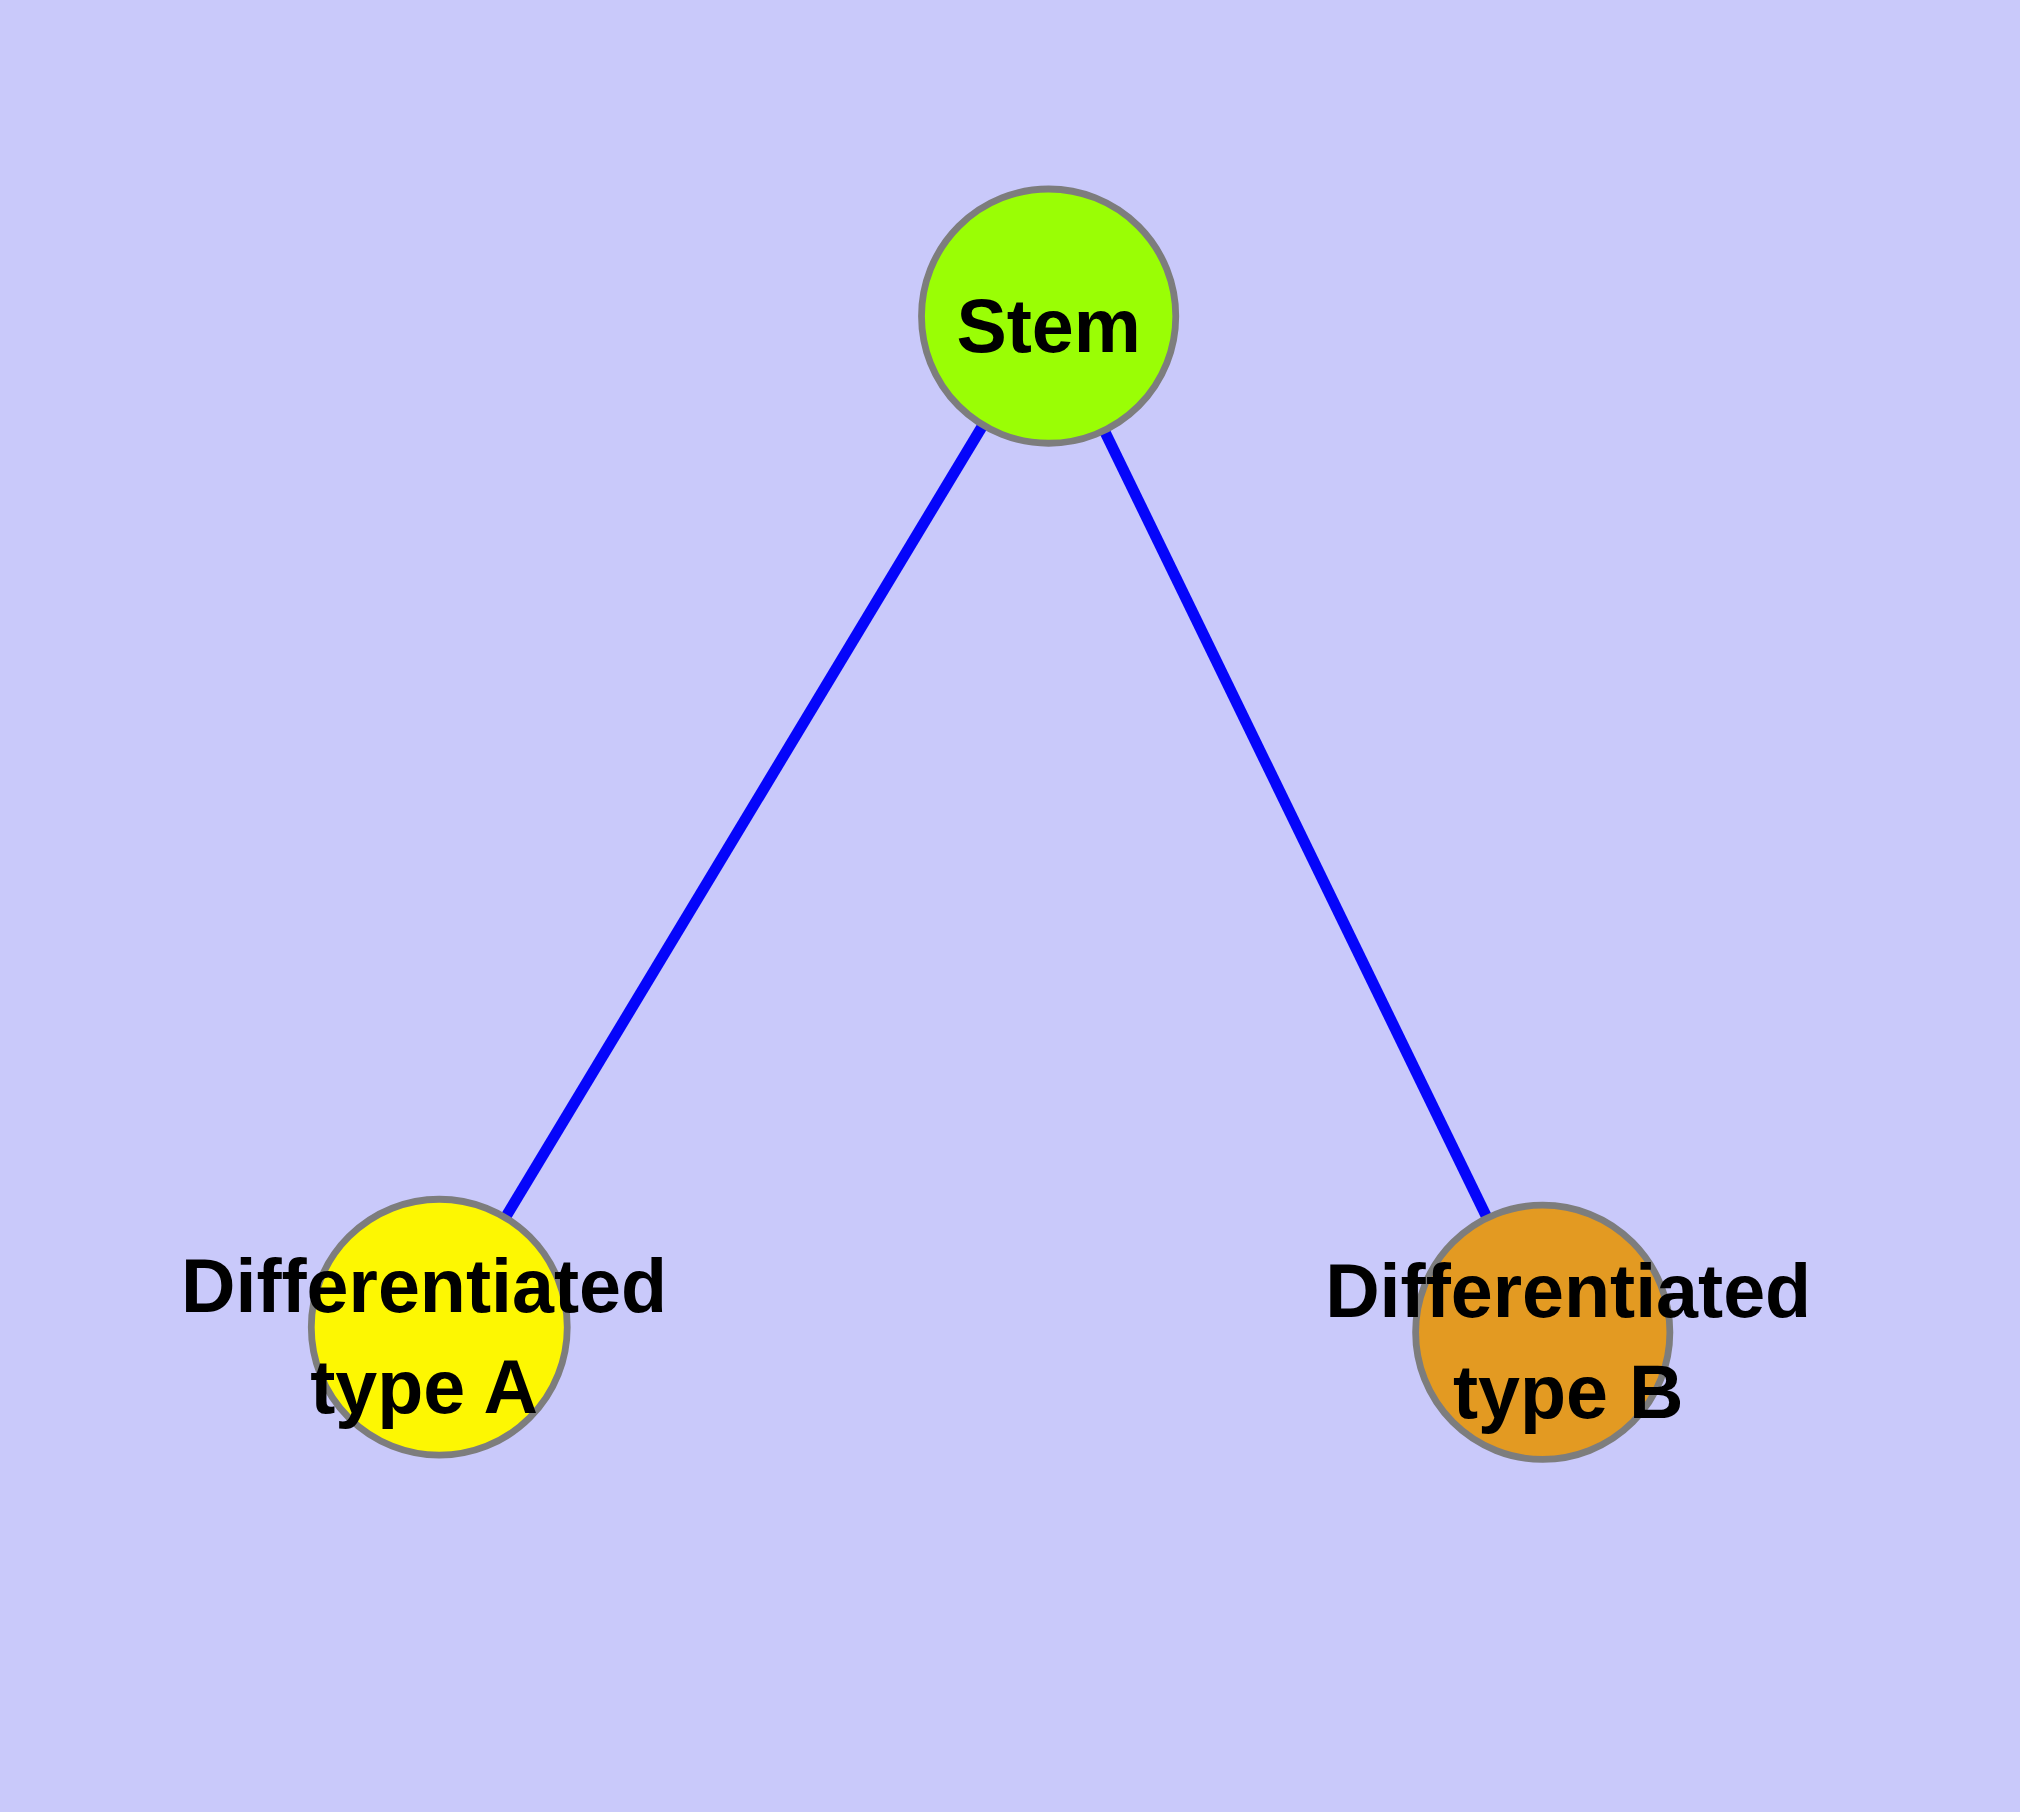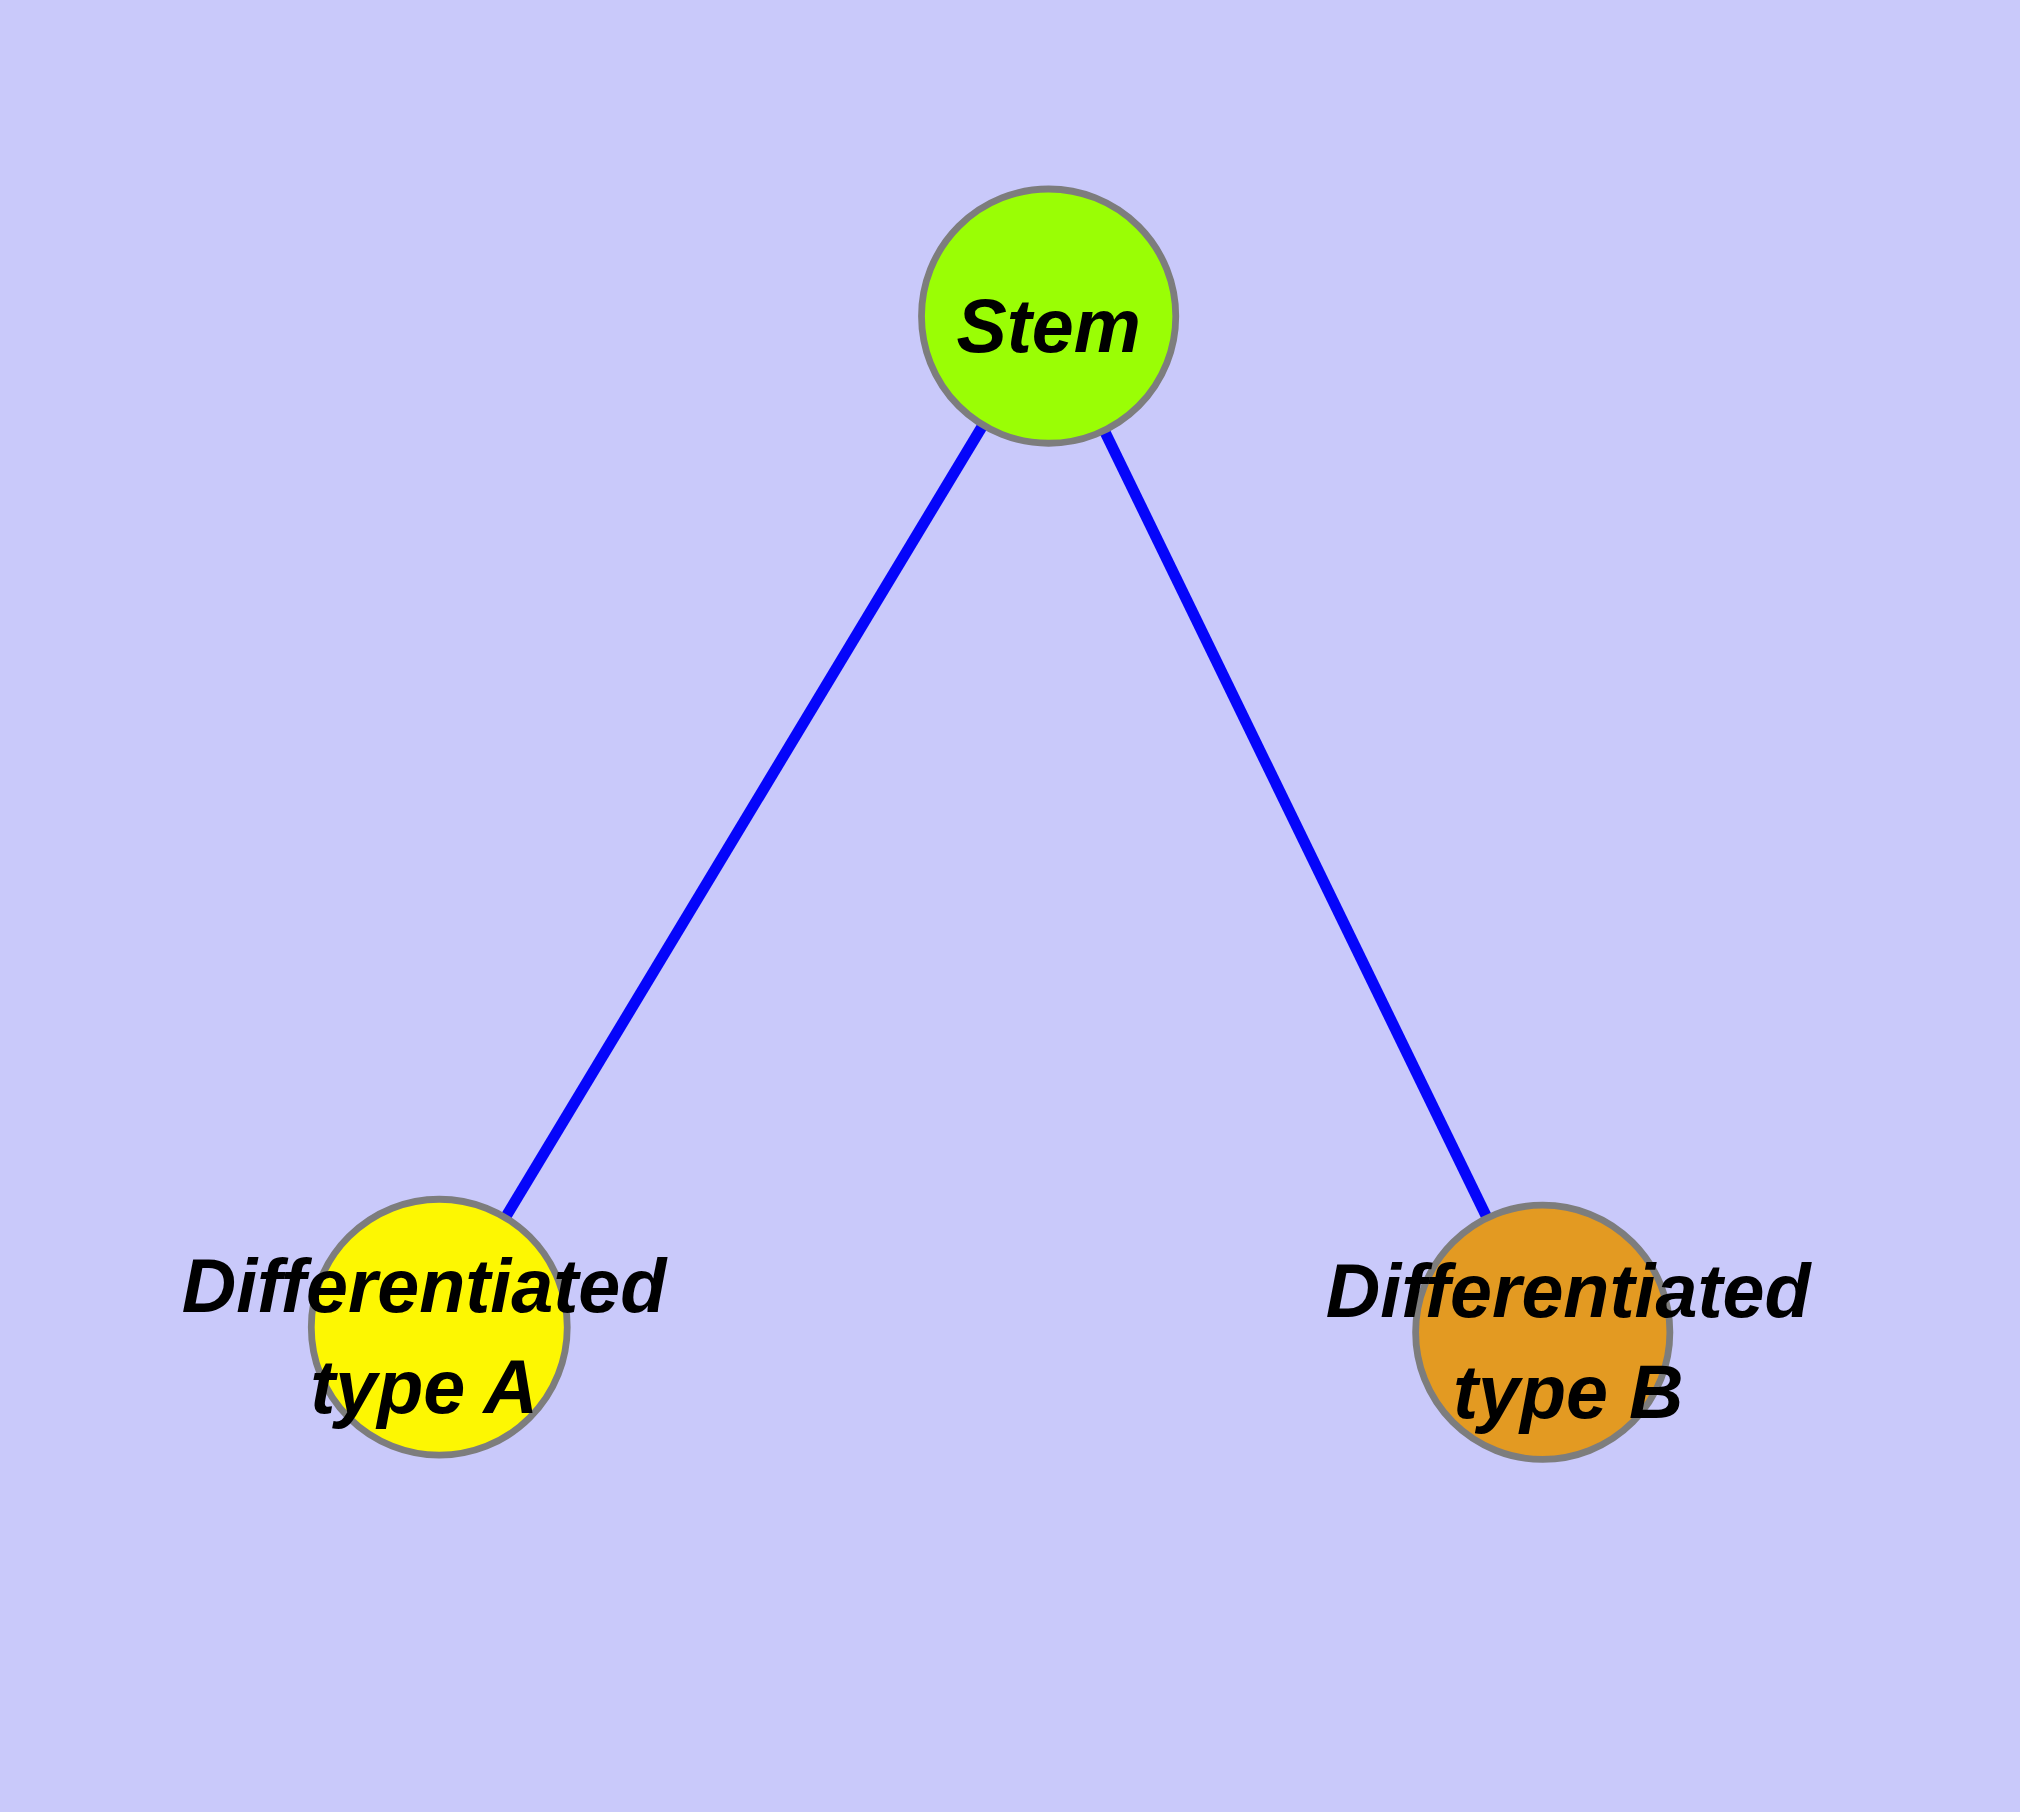--- a/index.html
+++ b/index.html
@@ -5,21 +5,20 @@
 <style>
   html, body {
     margin: 0;
     padding: 0;
   }
   #stage {
     position: relative;
     width: 2021px;
     height: 1812px;
     overflow: hidden;
-    font-style: italic;
   }
   #graph-svg {
     display: block;
     width: 100%;
     height: 100%;
   }
   .node-label {
     font-family: "Liberation Sans", "DejaVu Sans", sans-serif;
     font-weight: bold;
     text-anchor: middle;

